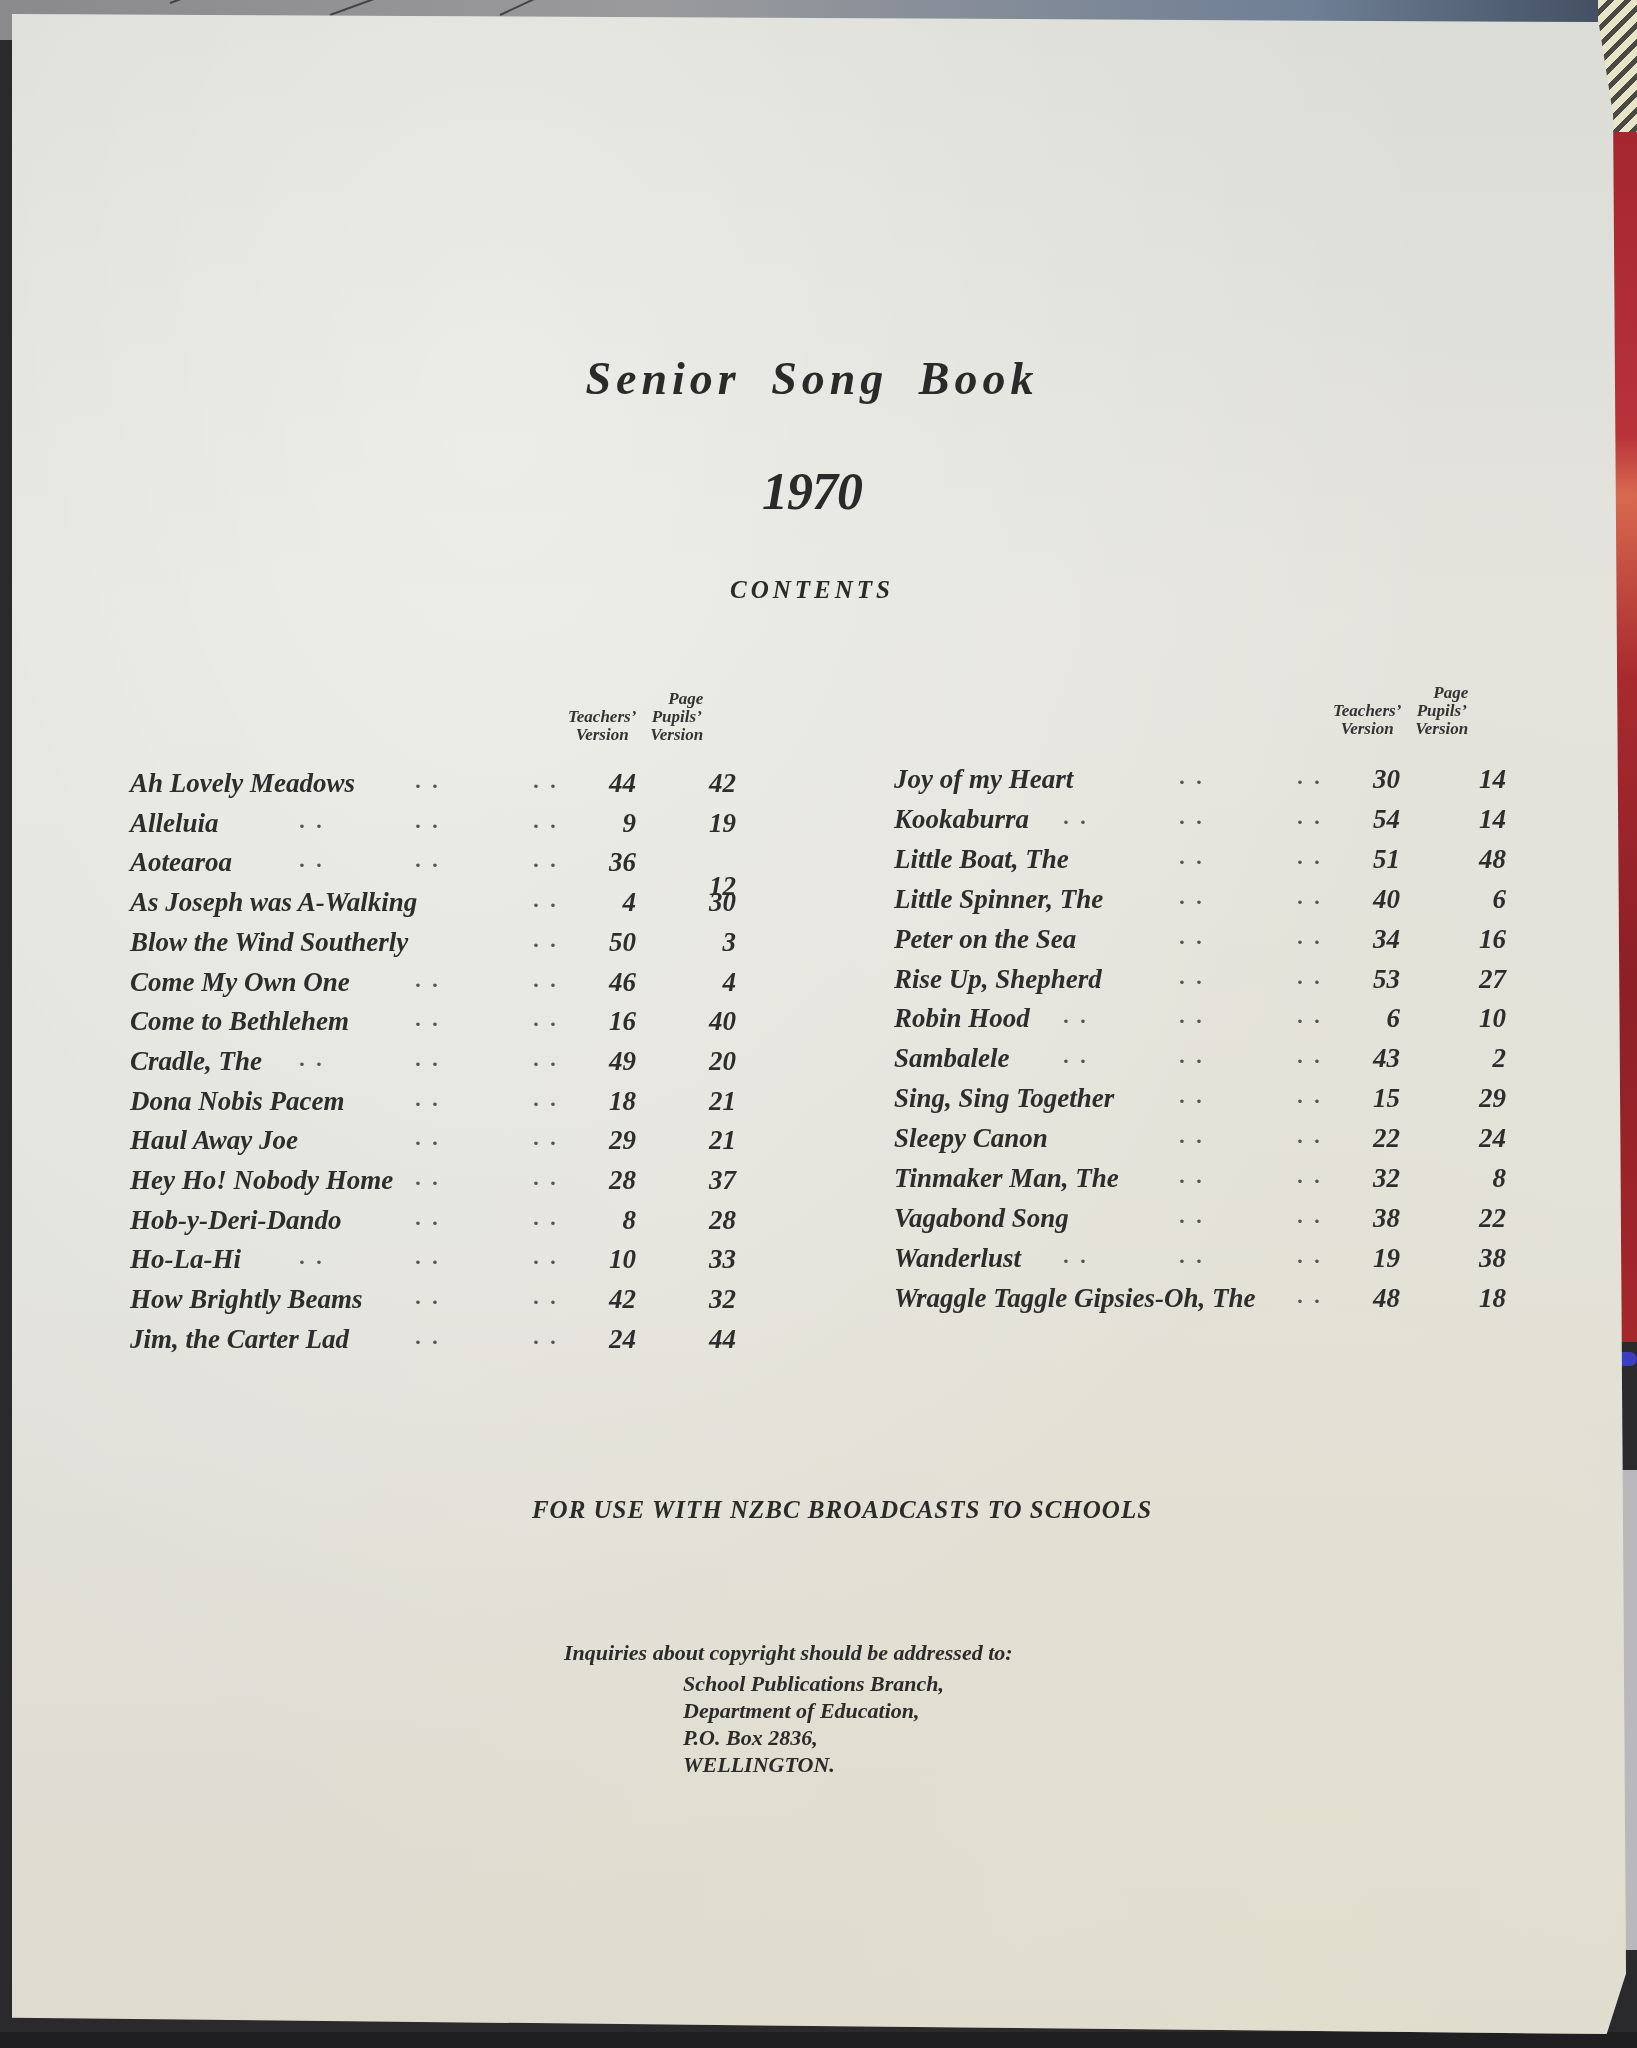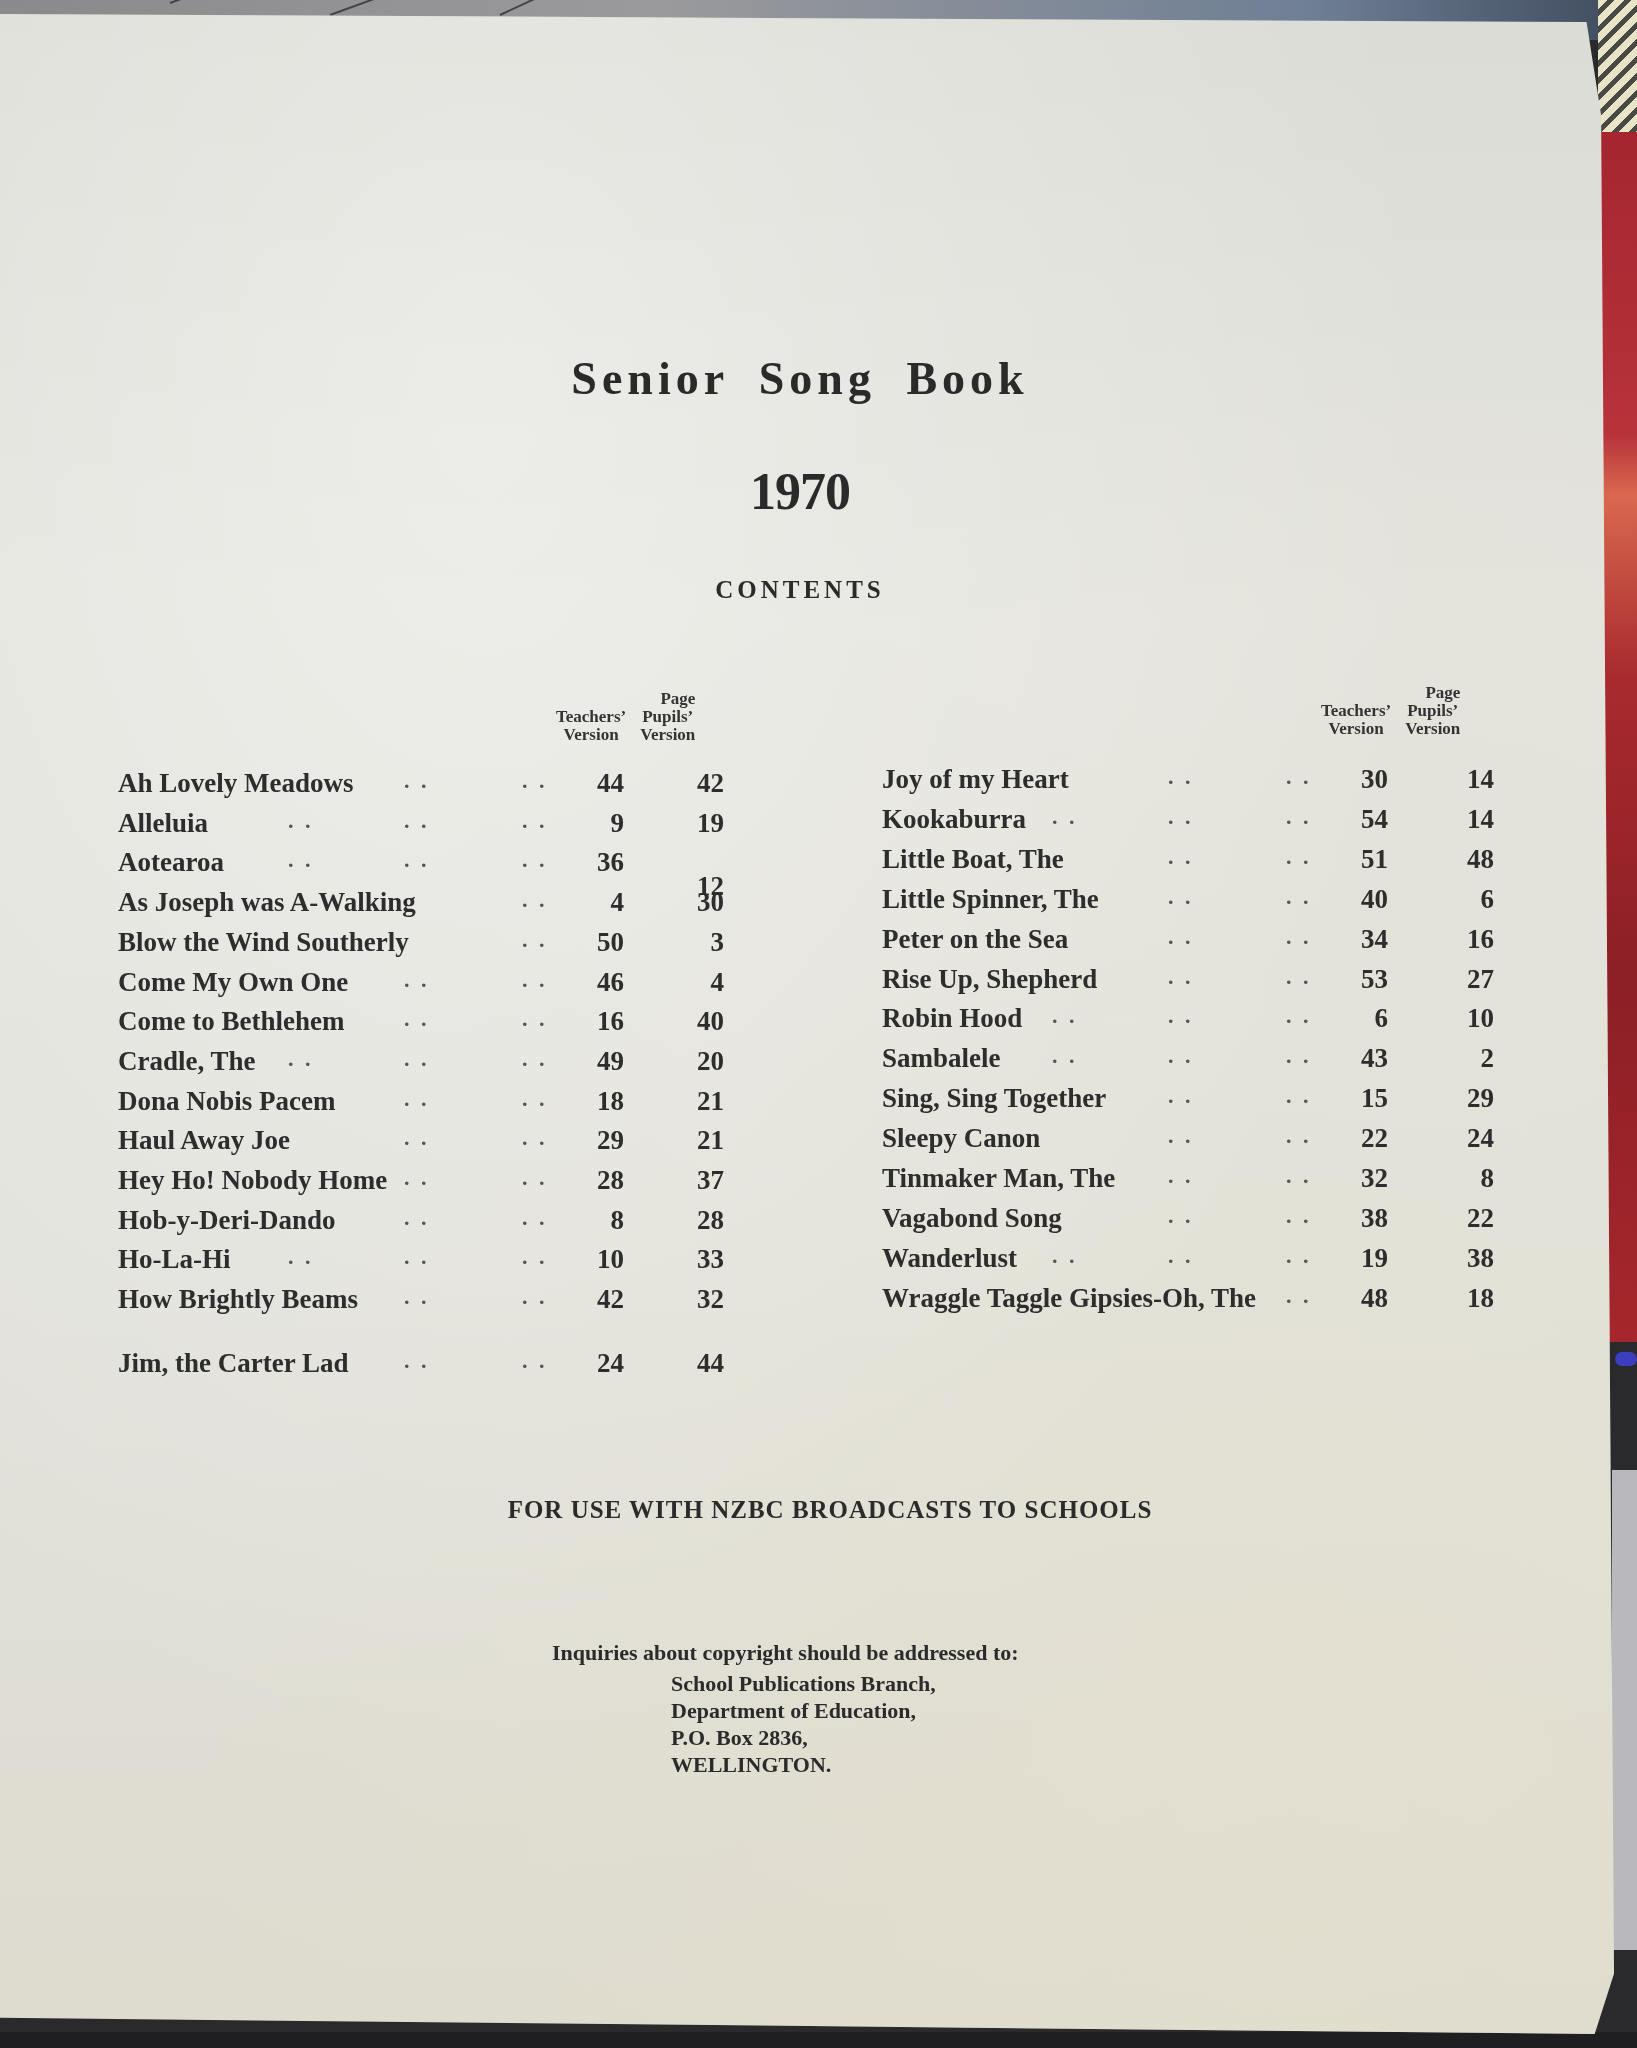--- a/index.html
+++ b/index.html
@@ -22,26 +22,27 @@
     .bg-red {
       position: absolute; left: 1600px; top: 132px; width: 37px; height: 1210px;
       background: linear-gradient(180deg, #a52630 0%, #b8323a 25%, #d8694f 30%, #a82a2e 45%, #8d1f26 70%, #a6272c 100%);
     }
     .bg-blue { position:absolute; left:1615px; top:1352px; width:22px; height:14px; background:#3b3fbf; border-radius:8px; }
     .bg-grey { position:absolute; left:1612px; top:1470px; width:25px; height:480px; background:#b9b9bd; }
     .bg-bottom { position:absolute; left:0; top:2032px; width:1637px; height:16px; background:#1f1f22; }
 
     
     .page {
-      position: absolute; left: 0; top: 14px; width: 1614px; height: 2020px;
+      position: absolute; left: 12px; top: 14px; width: 1614px; height: 2020px;
       background:
         radial-gradient(ellipse at 30% 20%, rgba(255,255,255,0.35), rgba(255,255,255,0) 60%),
         radial-gradient(ellipse at 80% 90%, rgba(230,225,205,0.5), rgba(230,225,205,0) 60%),
         linear-gradient(180deg, #dcdcd6 0%, #e4e4de 30%, #e2e2dc 60%, #dedbcf 100%);
       clip-path: polygon(0 0, 98.3% 0.4%, 99.2% 5%, 99.6% 50%, 100% 97%, 98.8% 100%, 0 99.2%);
+      font-style: italic;
     }
 
     .title {
       position: absolute; left: 0; width: 1600px; top: 338px; text-align: center;
       font-family: "Liberation Serif", serif; font-weight: bold; font-size: 46px;
       letter-spacing: 5px; color: #2a2a2a; word-spacing: 14px;
     }
     .year {
       position: absolute; left: 0; width: 1600px; top: 448px; text-align: center;
       font-weight: bold; font-size: 52px; color: #2a2a2a; letter-spacing: -1px;
@@ -223,21 +224,21 @@
         <span class="num" style="left: 456px;">10</span>
         <span class="num" style="left: 556px;">33</span>
       </div>
       <div class="row" style="top: 516.1px; width: 100%;">
         <span class="name">How Brightly Beams</span>
         <span class="dots" style="left: 286px;">. .</span>
         <span class="dots" style="left: 404px;">. .</span>
         <span class="num" style="left: 456px;">42</span>
         <span class="num" style="left: 556px;">32</span>
       </div>
-      <div class="row" style="top: 555.8px; width: 100%; margin-top: 24px;">
+      <div class="row" style="top: 555.8px; width: 100%;">
         <span class="name">Jim, the Carter Lad</span>
         <span class="dots" style="left: 286px;">. .</span>
         <span class="dots" style="left: 404px;">. .</span>
         <span class="num" style="left: 456px;">24</span>
         <span class="num" style="left: 556px;">44</span>
       </div>
     </div>
 
   <div class="toc" id="toc-right" style="left:882px; top:750px; width:620px;">
       <div class="row" style="top: 0px; width: 100%;">

